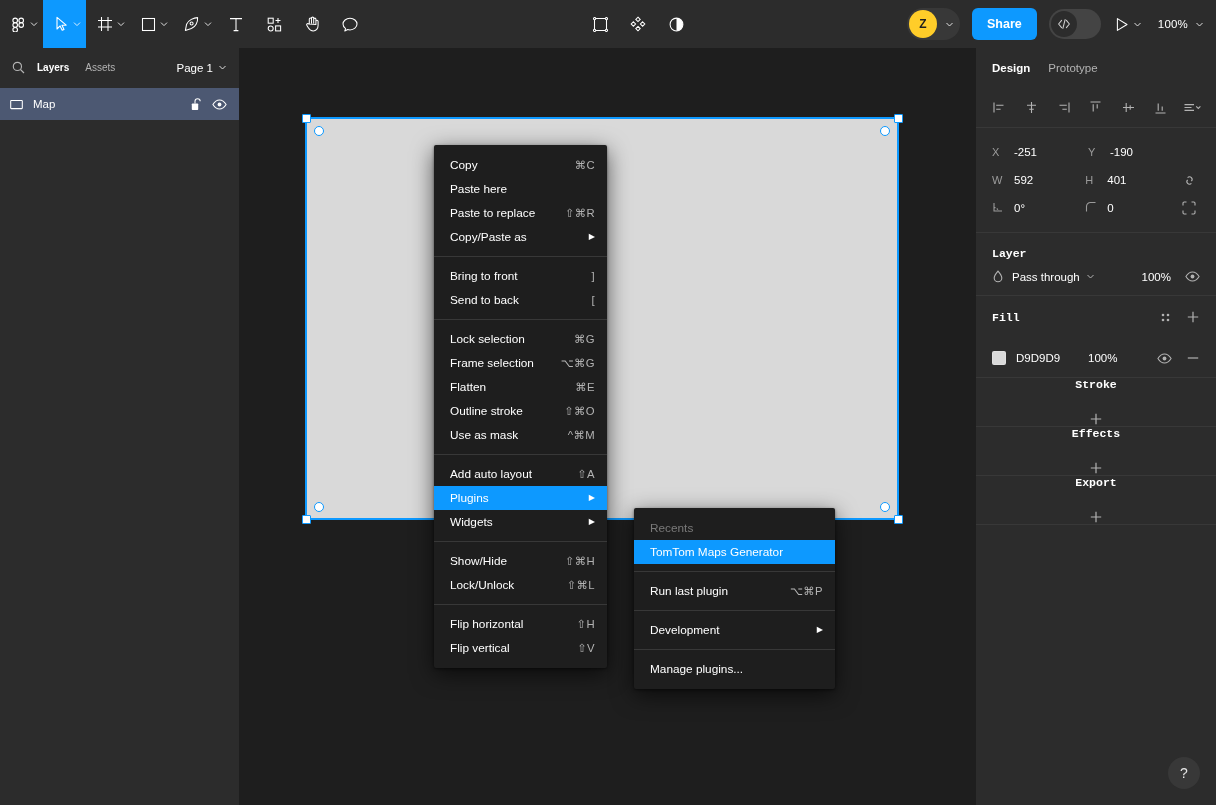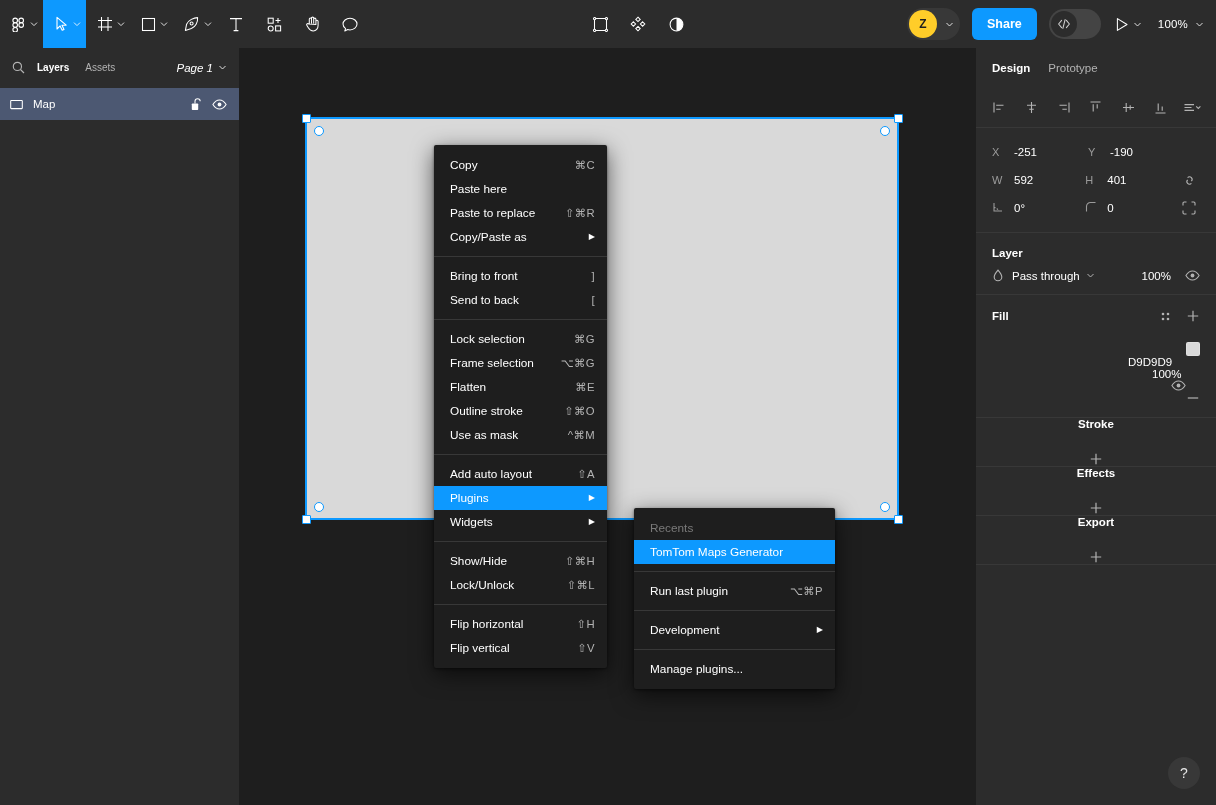--- a/index.html
+++ b/index.html
@@ -65,21 +65,21 @@
     background: #2c2c2c; border-right: 1px solid #1e1e1e;
     z-index: 20;
   }
   .left-tabs {
     height: 40px; display: flex; align-items: center; padding: 0 12px;
     border-bottom: 1px solid #2c2c2c;
   }
   .lt-search { display:flex; align-items:center; color:#b3b3b3; margin-right: 12px; }
   .lt-tab { font-size: 10px; color: #b3b3b3; margin-right: 16px; cursor: default; }
   .lt-tab.active { color: #ffffff; font-weight: 700; }
-  .lt-page { margin-left: auto; display: flex; align-items: center; font-size: 11.5px; color: #ffffff; font-style: italic; }
+  .lt-page { margin-left: auto; display: flex; align-items: center; font-size: 11.5px; color: #ffffff; }
   .lt-page .caret { margin-left: 5px; }
 
   .layer-row {
     height: 32px; display: flex; align-items: center; padding: 0 12px 0 10px;
     background: #4c5872; color: #ffffff; font-size: 11.5px;
   }
   .layer-row .lr-icon { width: 18px; display: flex; align-items: center; color: #ffffff; }
   .layer-row .lr-name { margin-left: 5px; flex: 1 1 auto; }
   .layer-row .lr-act { margin-left: 10px; display: flex; align-items: center; color: #ffffff; }
 
@@ -113,29 +113,29 @@
   .rp-align {
     height: 40px; display: flex; align-items: center; justify-content: space-between;
     padding: 0 10px; border-bottom: 1px solid #383838;
   }
   .align-btn { width: 26px; height: 26px; display:flex; align-items:center; justify-content:center; color:#b3b3b3; }
   .rp-section { padding: 14px 16px 12px 16px; border-bottom: 1px solid #383838; }
   .rp-row { display: flex; align-items: center; height: 28px; }
   .prop { display: flex; align-items: center; width: 96px; }
   .prop .plab { width: 22px; font-size: 11px; color: #9b9b9b; }
   .prop .pval { font-size: 11.5px; color: #ffffff; }
-  .rp-title { font-size: 11.5px; font-weight: 700; color: #ffffff; }
+  .rp-title { font-size: 11.5px; font-weight: 700; color: #ffffff; font-family: Liberation Mono, monospace; }
   .rp-head { display: flex; align-items: center; justify-content: space-between; }
   .rp-ico { color: #b3b3b3; display:flex; align-items:center; justify-content:center; }
   .rp-ico.endbtn { width: 22px; height: 22px; }
   .blend-row { display: flex; align-items: center; margin-top: 10px; }
   .blend-name { font-size: 11.5px; color: #ffffff; margin-left: 8px; }
   .blend-caret { margin-left: 6px; color: #b3b3b3; display:flex; align-items:center;}
   .blend-op { font-size: 11.5px; color: #ffffff; margin-left: auto; margin-right: 14px; }
-  .fill-row { display: flex; align-items: flex-end; margin-top: 19px; flex-direction: column; }
+  .fill-row { display: flex; align-items: center; margin-top: 27px; }
   .swatch { width: 14px; height: 14px; background: #d9d9d9; border: 1px solid rgba(255,255,255,.18); border-radius: 2px; }
   .fill-hex { font-size: 11.5px; color: #ffffff; margin-left: 10px; width: 72px; }
   .fill-op { font-size: 11.5px; color: #ffffff; width: 48px; }
   .collapsed-sec {
     height: 49px; display: flex; align-items: center; justify-content: space-between;
     padding: 0 16px; border-bottom: 1px solid #383838; flex-direction: column;
   }
   .help-btn {
     position: absolute; right: 16px; bottom: 16px; width: 32px; height: 32px;
     border-radius: 50%; background: #383838; color: #e5e5e5;

